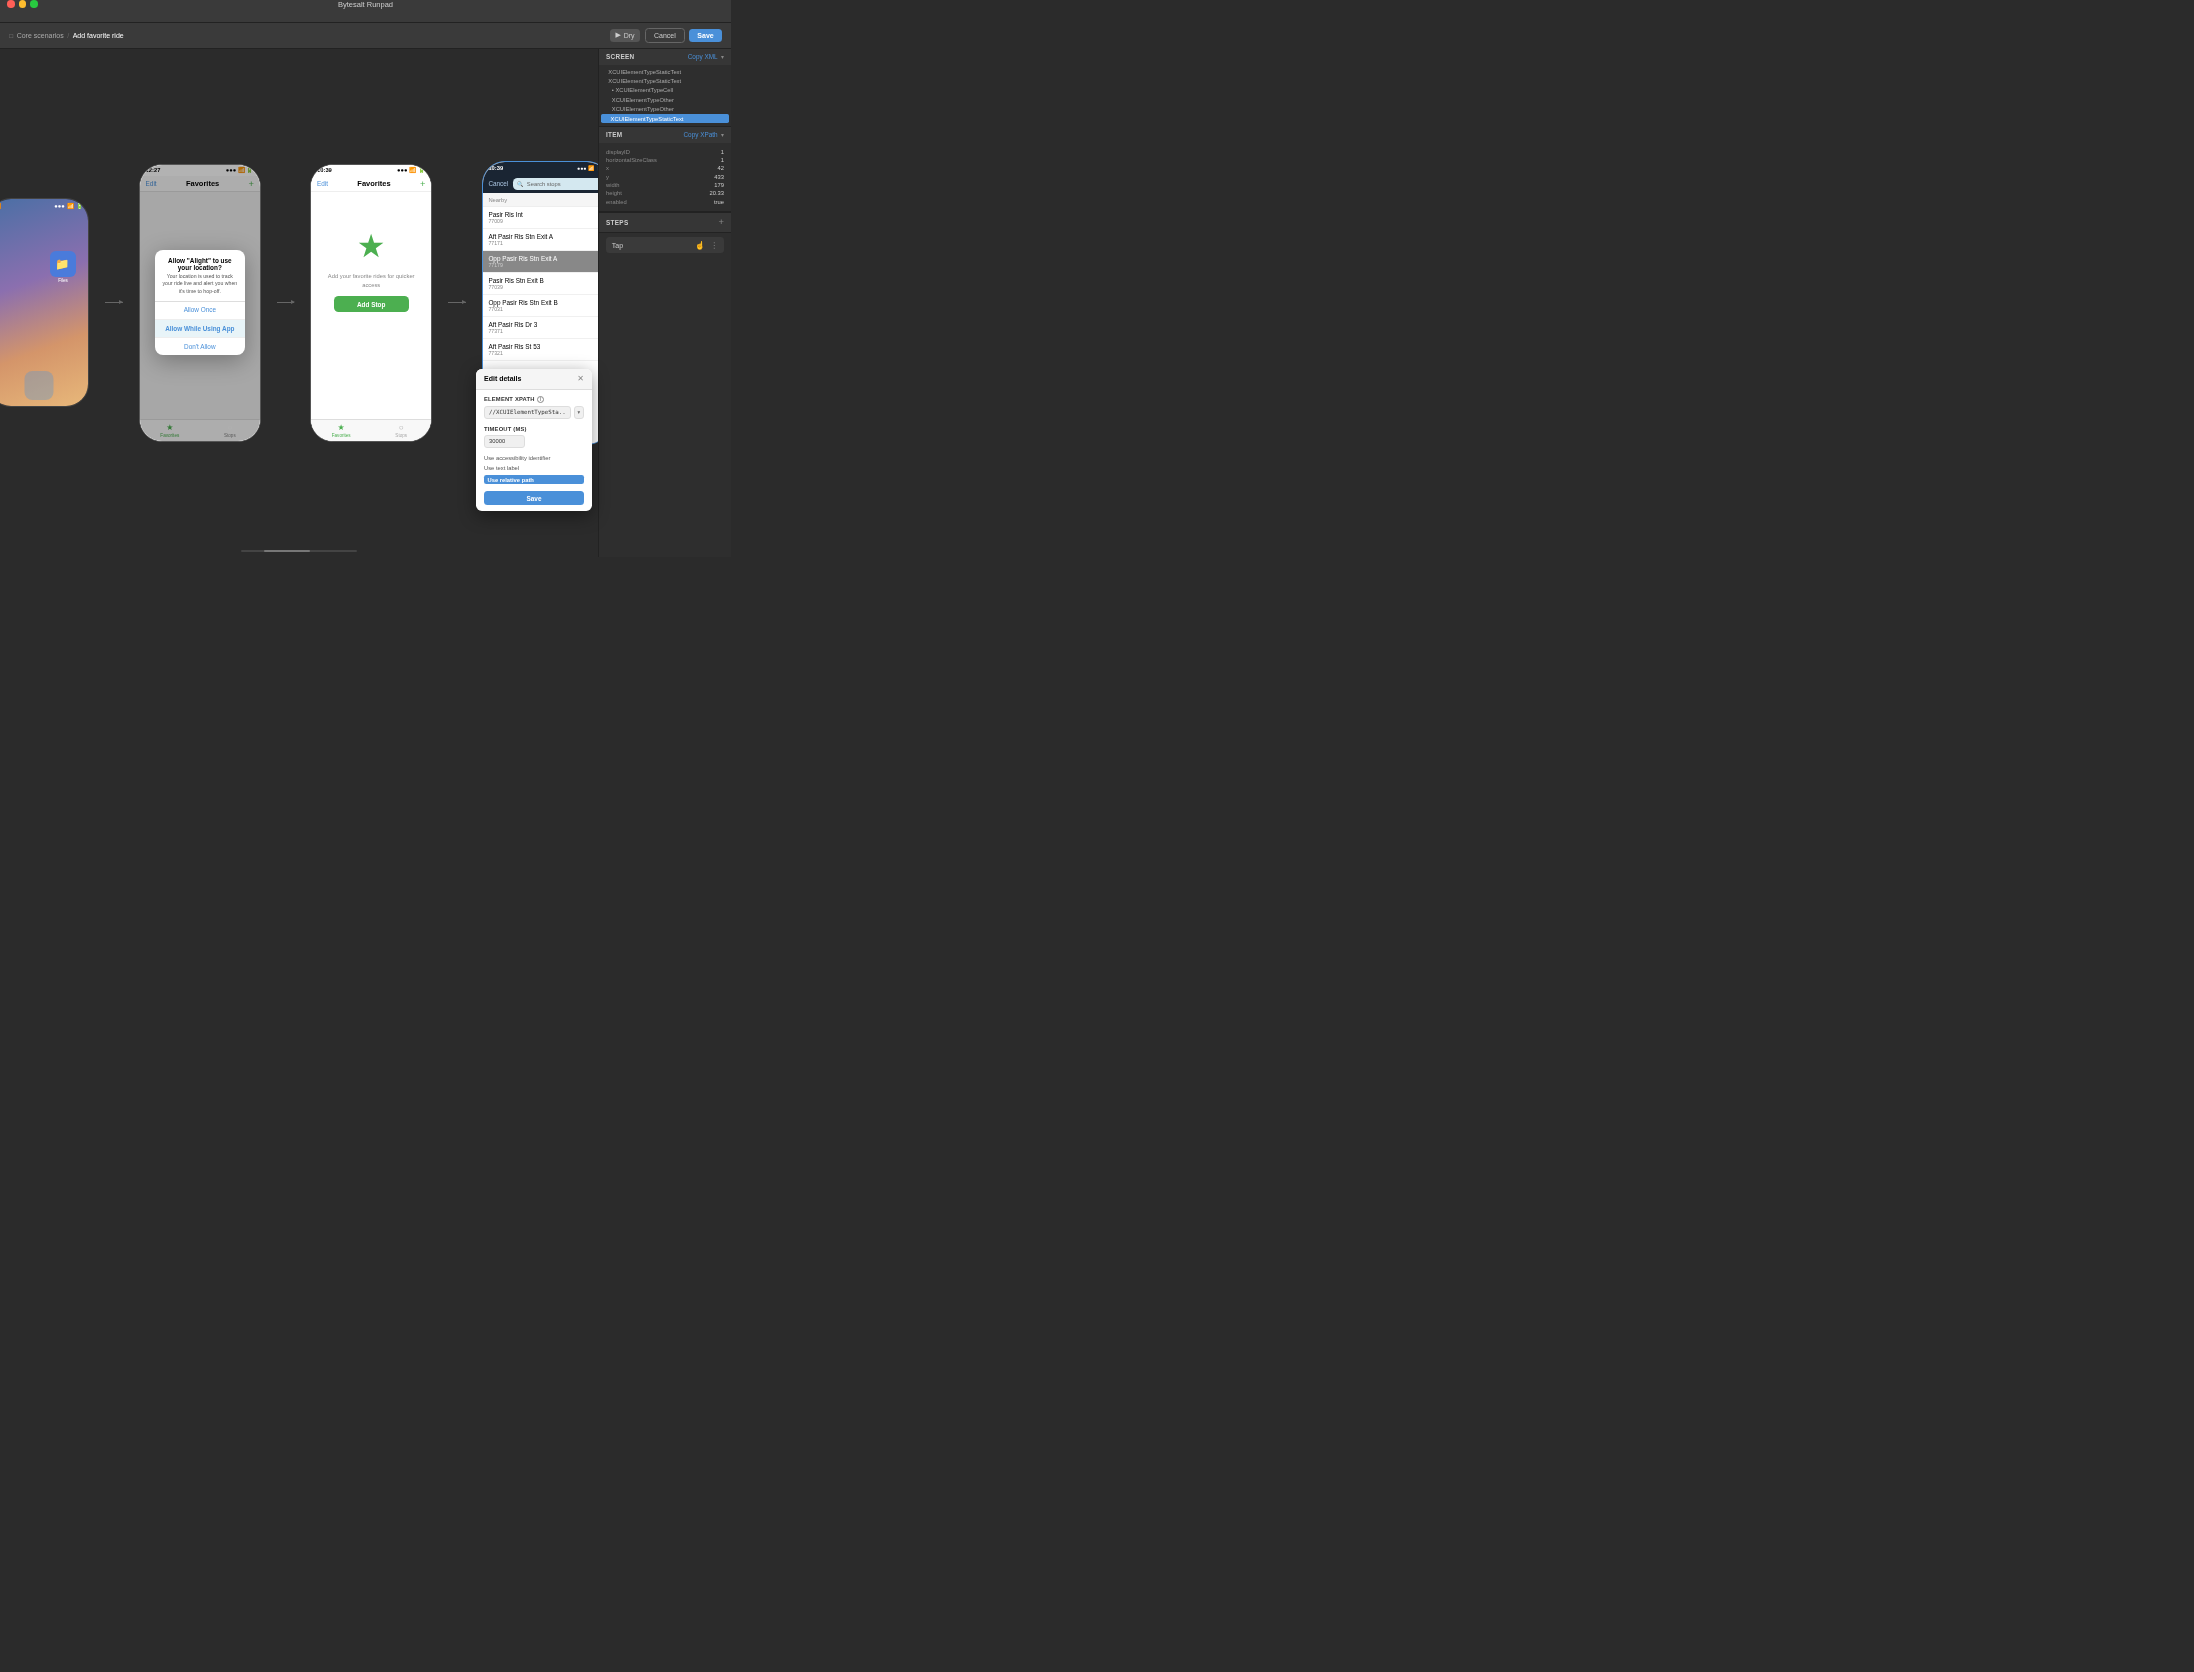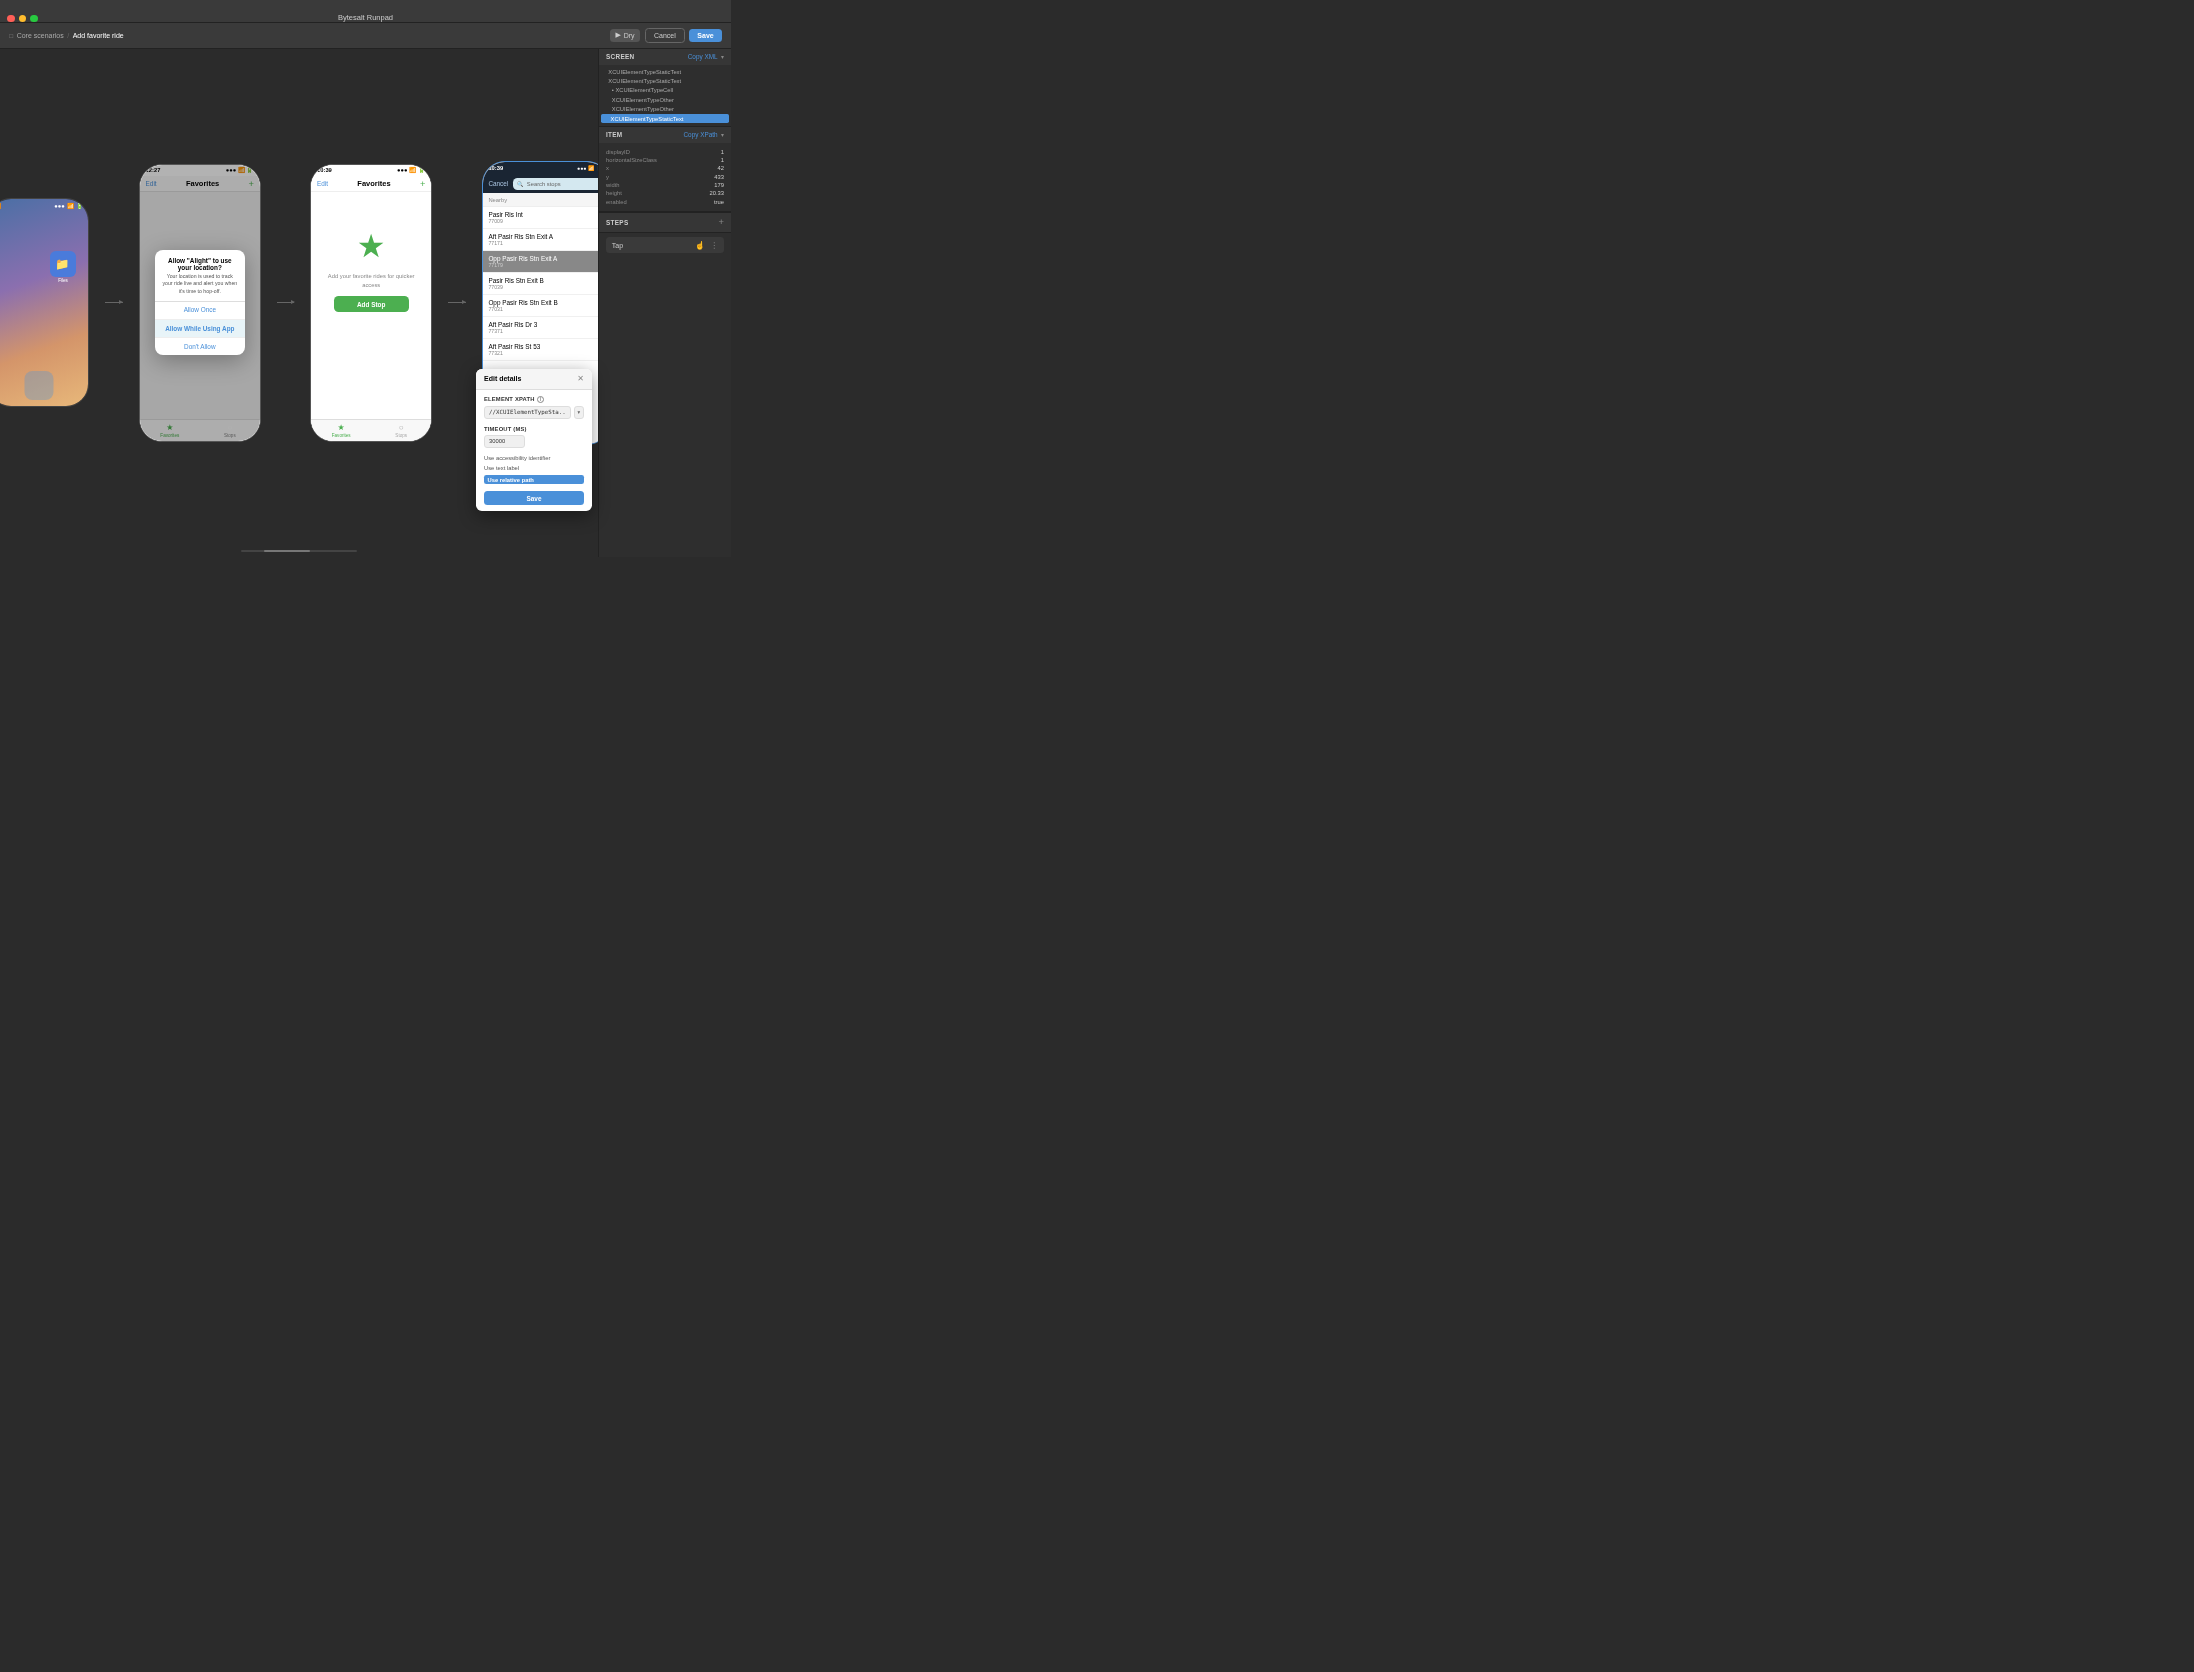--- a/index.html
+++ b/index.html
@@ -11,21 +11,21 @@
       overflow: hidden;
       color: #fff;
       position: relative;
     }
 
     
     .titlebar {
       height: 23px;
       background: #3a3a3a;
       display: flex;
-      align-items: flex-end;
+      align-items: flex-start;
       justify-content: center;
       position: relative;
       border-bottom: 0.6px solid #222;
     }
     .titlebar-title {
       font-size: 7.5px;
       color: #ccc;
     }
     .traffic-lights {
       position: absolute;

